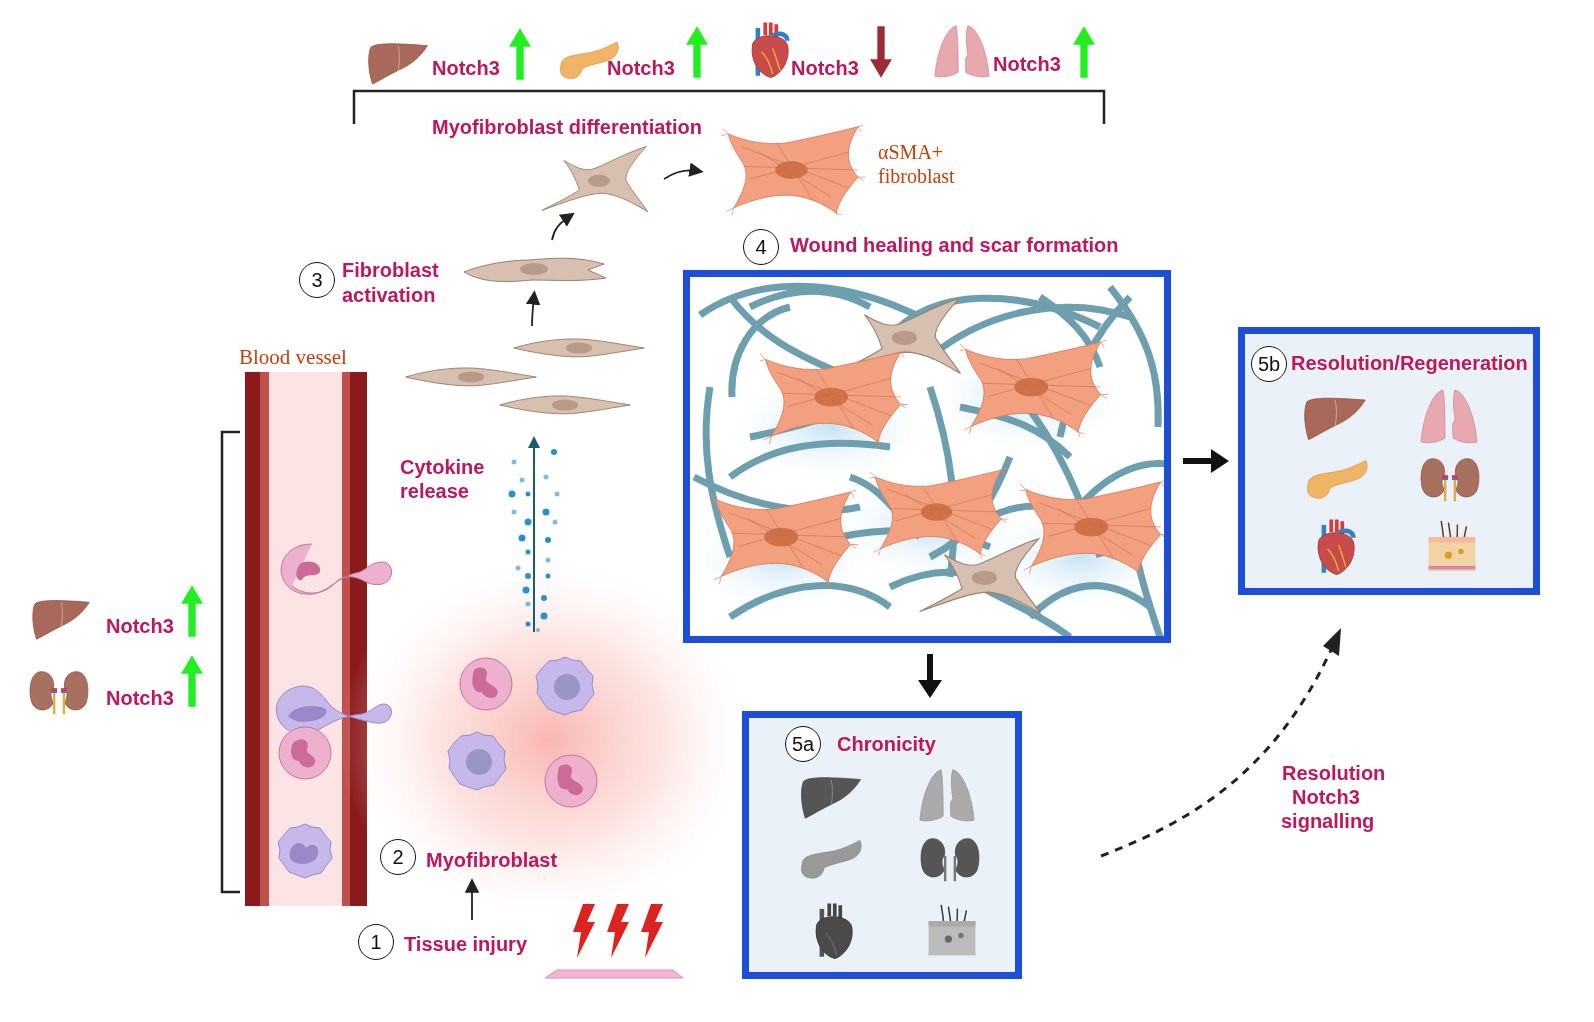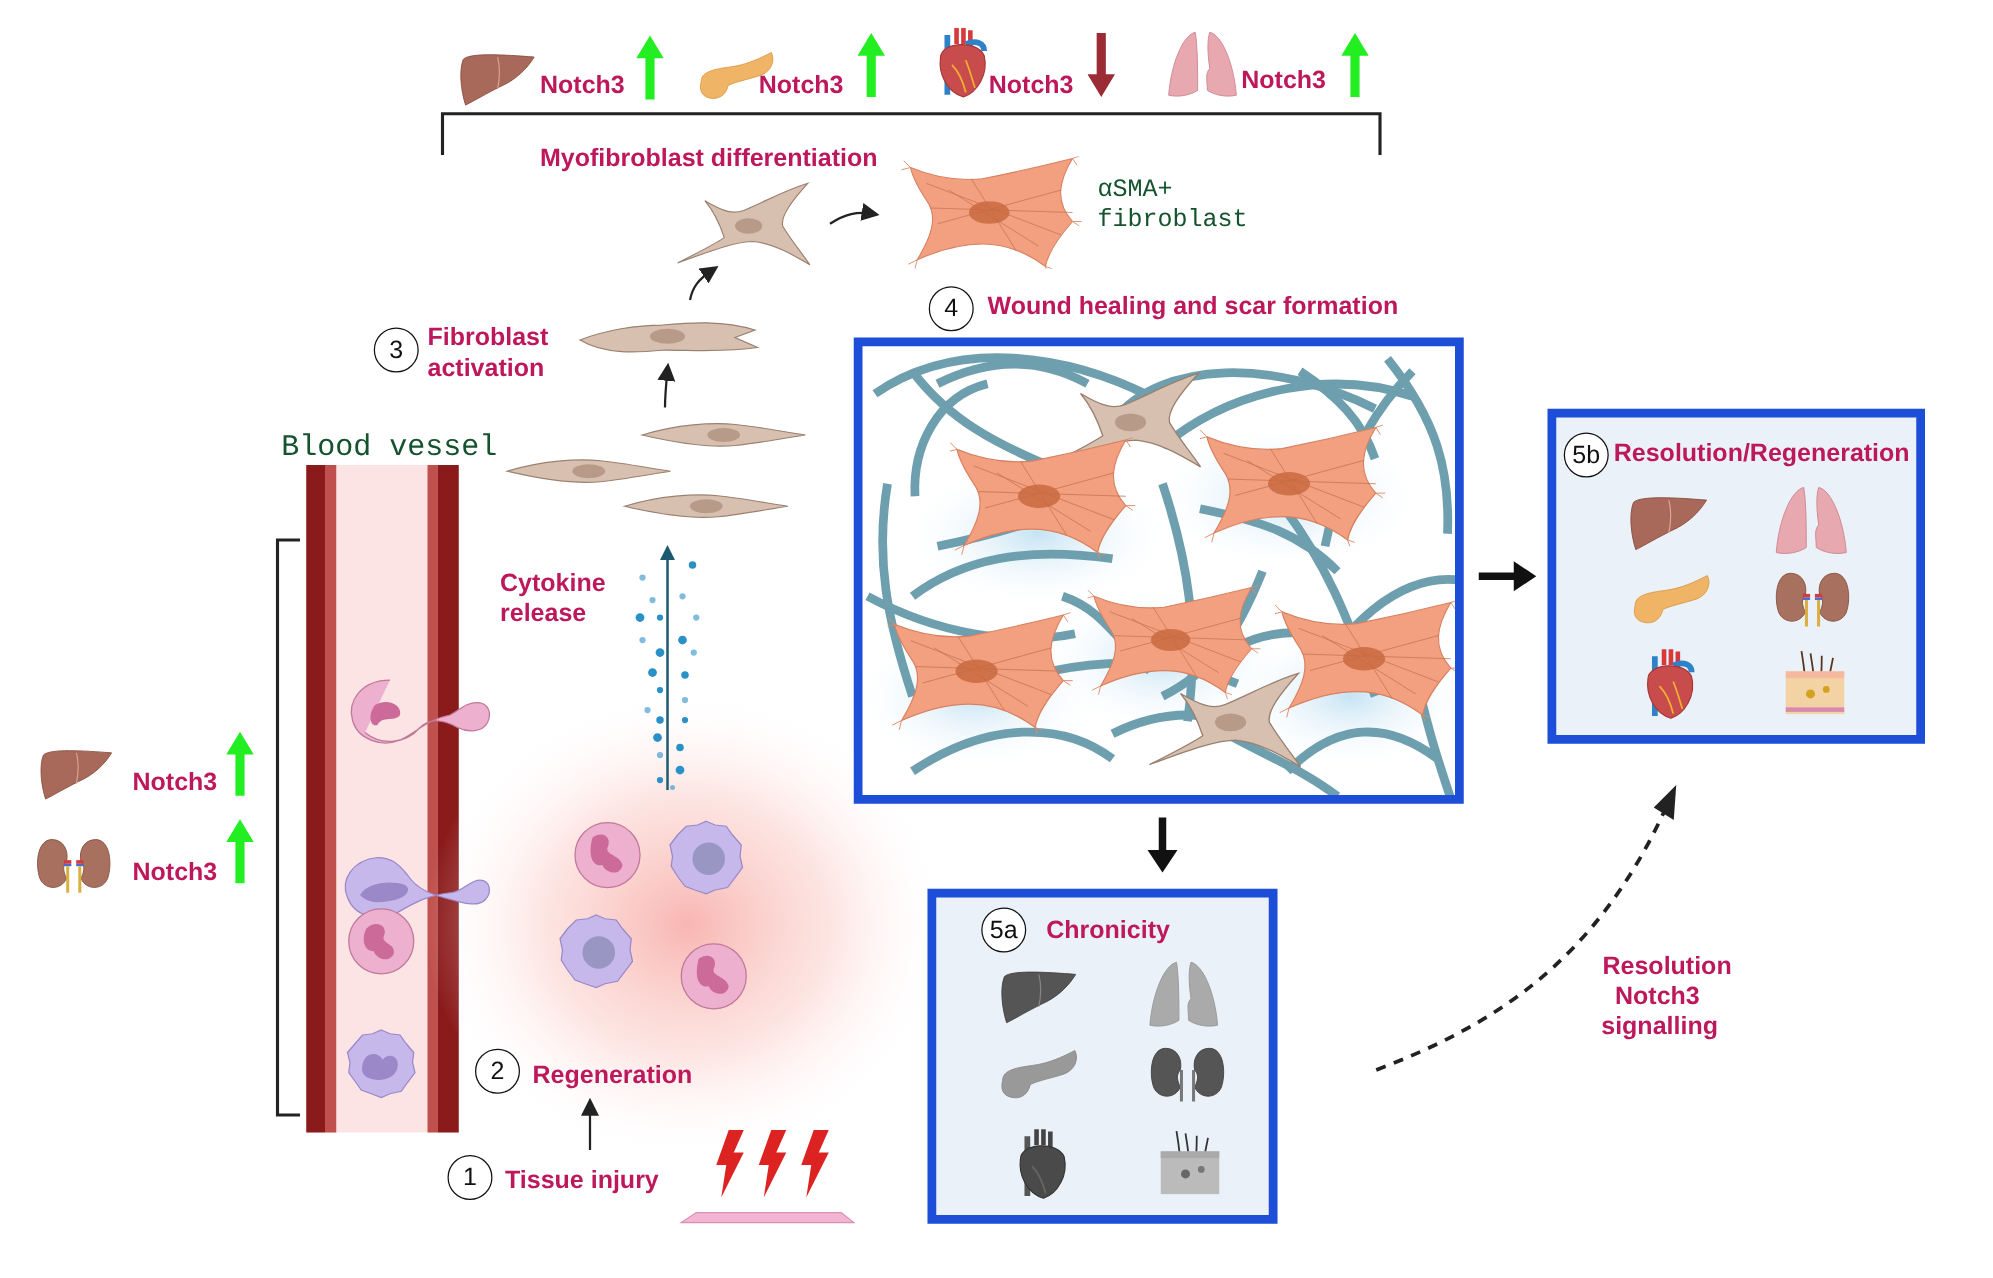--- a/index.html
+++ b/index.html
@@ -1,19 +1,19 @@
 <!DOCTYPE html>
 <html><head>
 <meta charset="utf-8">
 <style>
   html, body { margin:0; padding:0; background:#ffffff; }
   body { width:1594px; height:1022px; position:relative; overflow:hidden; font-family:"Liberation Sans", sans-serif; color:#111; }
   .abs { position:absolute; }
   .txt-b { font-family:"Liberation Sans", sans-serif; font-weight:bold; font-size:20px; color:#be185d; white-space:nowrap; }
-  .txt-n { font-family:Liberation Mono, monospace; font-weight:normal; font-size:20px; color:#14532d; white-space:nowrap;text-align:right; }
+  .txt-n { font-family:Liberation Serif, serif; font-weight:normal; font-size:20px; color:#c2410c; white-space:nowrap;text-align:right; }
   .num { position:absolute; border:1.6px solid #111; border-radius:50%; background:#fff; width:34px; height:34px; text-align:center; line-height:34px; font-size:20px; font-family:"Liberation Sans", sans-serif; color:#111; }
   .box { position:absolute; border:7px solid #1d4ed8; box-sizing:border-box; }
   svg { position:absolute; overflow:visible; }
 </style>
 </head>
 <body>
 
 <svg width="0" height="0" style="position:absolute">
   <defs>
     <symbol id="liver" viewBox="0 0 70 50">
@@ -182,21 +182,21 @@
 <svg style="left:510px;top:334px" width="138" height="28">
     <use href="#fib-spindle"></use>
   </svg>
 <svg style="left:402px;top:363px" width="138" height="28">
     <use href="#fib-spindle"></use>
   </svg>
 <svg style="left:496px;top:391px" width="138" height="28">
     <use href="#fib-spindle"></use>
   </svg>
 
-<span class="abs txt-n" style="left:225px;top:345px;font-size:24px">Blood vessel</span>
+<span class="abs txt-n" style="left:239px;top:345px;font-size:21px">Blood vessel</span>
 <svg style="left:245px;top:372px" width="122" height="534">
   <rect x="0" y="0" width="122" height="534" fill="#fde4e4"></rect>
   <rect x="0" y="0" width="15" height="534" fill="#8b1a1a"></rect>
   <rect x="15" y="0" width="9" height="534" fill="#c0504d"></rect>
   <rect x="97" y="0" width="8" height="534" fill="#c0504d"></rect>
   <rect x="105" y="0" width="17" height="534" fill="#8b1a1a"></rect>
 </svg>
 
 <svg style="left:218px;top:430px" width="24" height="466">
   <path d="M22,2 L4,2 L4,462 L22,462" stroke="#222" stroke-width="2.5" fill="none"></path>
@@ -282,21 +282,21 @@
     <circle cx="26" cy="158" r="3.5"></circle>
       <circle cx="44" cy="166" r="3"></circle>
       <circle cx="28" cy="172" r="2.5" opacity="0.6"></circle>
     <circle cx="44" cy="184" r="3.5"></circle>
       <circle cx="28" cy="192" r="2.5"></circle>
       <circle cx="38" cy="198" r="2" opacity="0.6"></circle>
   </g>
 </svg>
 
 <div class="num" style="left:380px;top:839px">2</div>
-<span class="abs txt-b" style="left:426px;top:849px">Regeneration</span>
+<span class="abs txt-b" style="left:426px;top:849px">Myofibroblast</span>
 <svg style="left:462px;top:876px" width="20" height="46">
   <path d="M10,44 L10,8" stroke="#222" stroke-width="1.8" fill="none" marker-end="url(#ah)"></path>
 </svg>
 
 <div class="num" style="left:358px;top:924px">1</div>
 <span class="abs txt-b" style="left:404px;top:933px">Tissue injury</span>
 
 <svg style="left:545px;top:900px" width="140" height="82">
   <g fill="#dd2222">
     <path d="M38,4 L50,4 L42,22 L50,22 L32,58 L36,32 L28,32 Z"></path>

